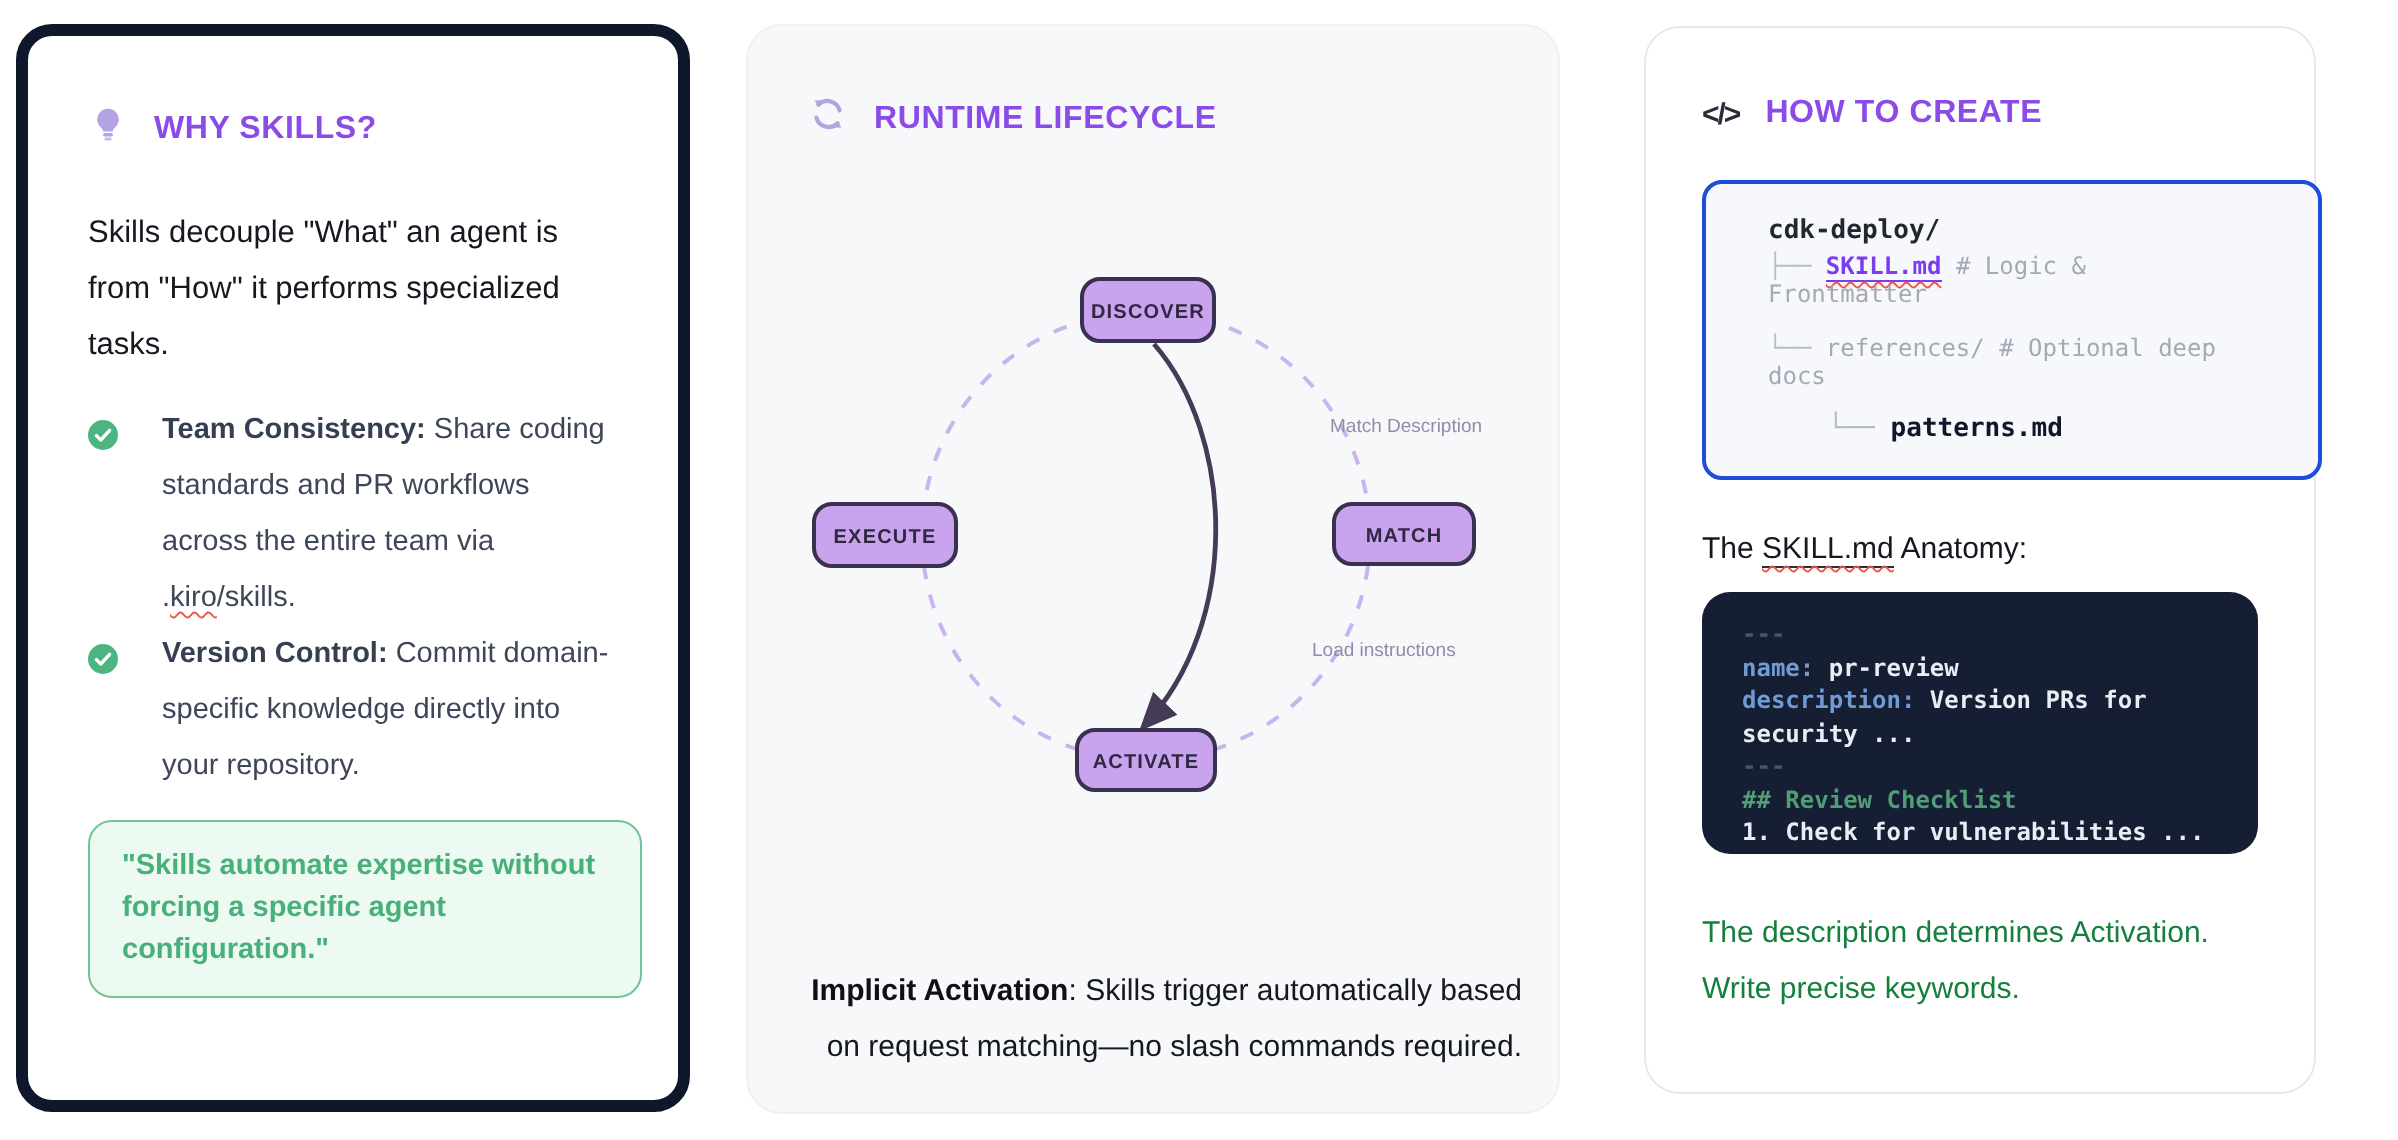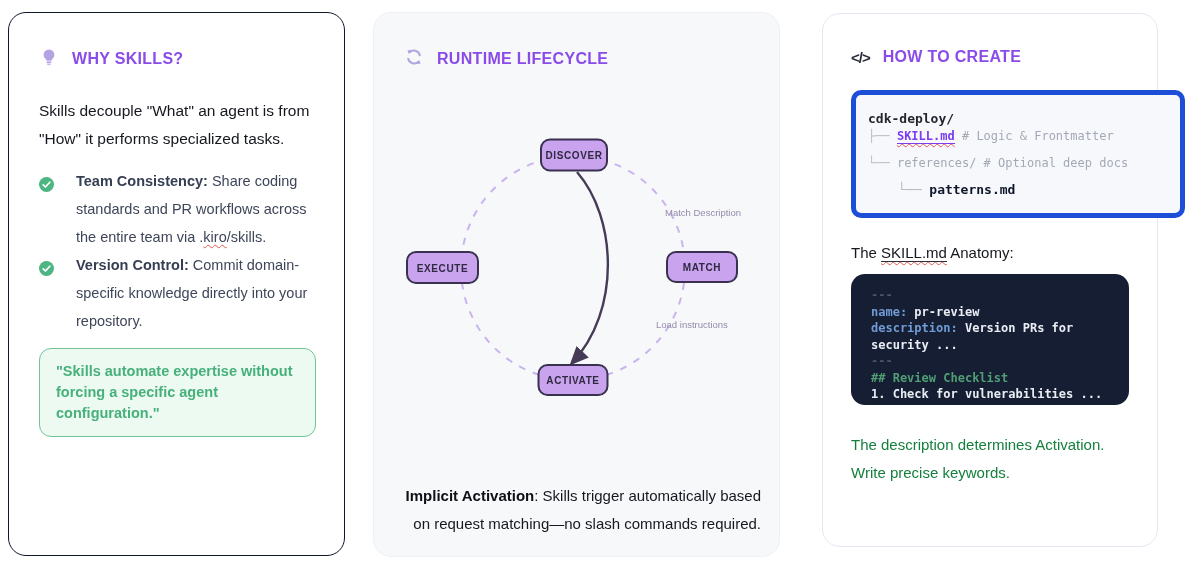--- a/index.html
+++ b/index.html
@@ -1,19 +1,19 @@
 <!DOCTYPE html>
 <html><head>
 <meta charset="utf-8">
 <style>
   * { margin:0; padding:0; box-sizing:border-box; }
   html,body { width:1199px; height:570px; background:#ffffff; overflow:hidden;
               font-family:"Liberation Sans", sans-serif; }
   .card { position:absolute; border-radius:18px; }
-  .card1 { left:8px; top:12px; width:337px; height:544px; background:#fff; border:1px solid #0f172a; padding:0 30px; }
+  .card1 { left:8px; top:12px; width:337px; height:544px; background:#fff; border:6px solid #0f172a; padding:0 30px; }
   .card2 { left:373px; top:12px; width:407px; height:545px; background:#f7f8fa; border:1px solid #eef0f5; }
   .card3 { left:822px; top:13px; width:336px; height:534px; background:#fff; border:1px solid #e7e7f3; padding:0 28px; }
 
   .hdr { display:flex; align-items:center; gap:13px; margin-top:34px; }
   .card2 .hdr { padding:0 30px;align-items:center; }
   .hdr .ttl { color:#8a4be9; font-weight:700; font-size:16px; letter-spacing:0.3px; }
   .code-glyph { font-weight:800; font-size:15px; color:#2a2d39; letter-spacing:-1px; }
 
   .intro { margin-top:26px; font-size:15.5px; line-height:28px; color:#16181f; }
   ul.bullets { list-style:none; margin-top:14px; }
@@ -25,22 +25,22 @@
            text-underline-offset:3px; text-decoration-skip-ink:none;text-align:center; }
 
   .quote { margin-top:13px; width:277px; background:#ecfaf2; border:1.5px solid #70c495; border-radius:12px;
            padding:12px 16px; color:#47b07b; font-weight:700; font-size:14.5px; line-height:21px; }
 
   .diagram { position:absolute; left:0; top:0; width:407px; height:450px; }
   .foot2 { position:absolute; left:0; bottom:18px; width:100%; text-align:right;
            font-size:15px; line-height:28px; color:#16181f; padding:0 18px; }
   .foot2 b { color:#0e1016; }
 
-  .treebox { margin-top:24px; width:334px; background:#f7f8fb; border:5px solid #1d4ed8; border-radius:10px;
-             padding:16px 12px; font-family:"DejaVu Sans Mono", monospace; font-size:12px; color:#a3a9b5; }
+  .treebox { margin-top:24px; width:310px; background:#f7f8fb; border:2px solid #1d4ed8; border-radius:10px;
+             padding:16px 31px; font-family:"DejaVu Sans Mono", monospace; font-size:12px; color:#a3a9b5; }
   .treebox .root { font-size:13px; font-weight:700; color:#23262f; }
   .treebox .row2 { margin-top:3px; }
   .treebox .row3 { margin-top:13px; }
   .treebox .row4 { margin-top:12px; padding-left:30px; font-size:13px; }
   .treebox .branch { color:#b7bcc6; }
   .treebox .flink { color:#7a3bf2; font-weight:700; }
   .treebox .fbold { color:#0f172a; font-weight:700; }
 
   .anatomy { margin-top:26px; font-size:15px; color:#16181f; }
   .anatomy .ulink { border-bottom:1px solid #2a2d38; }

